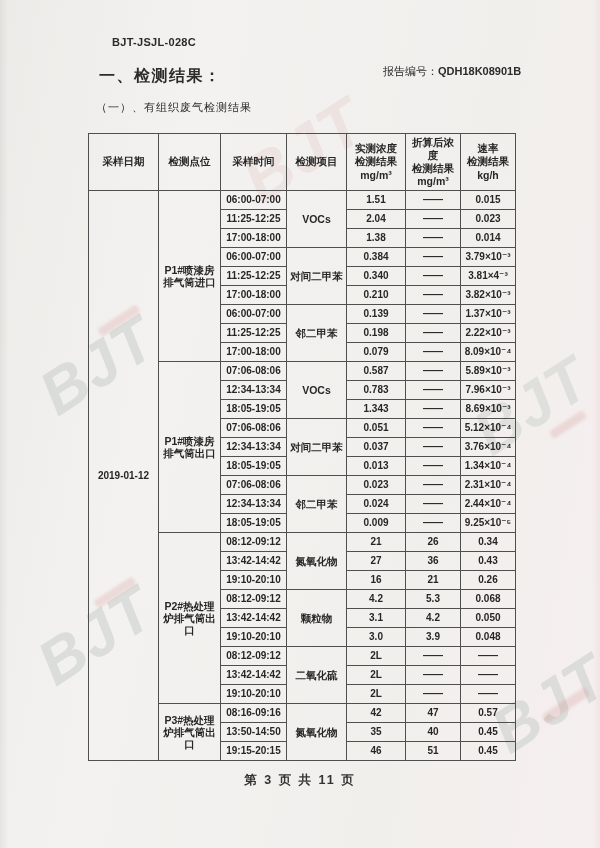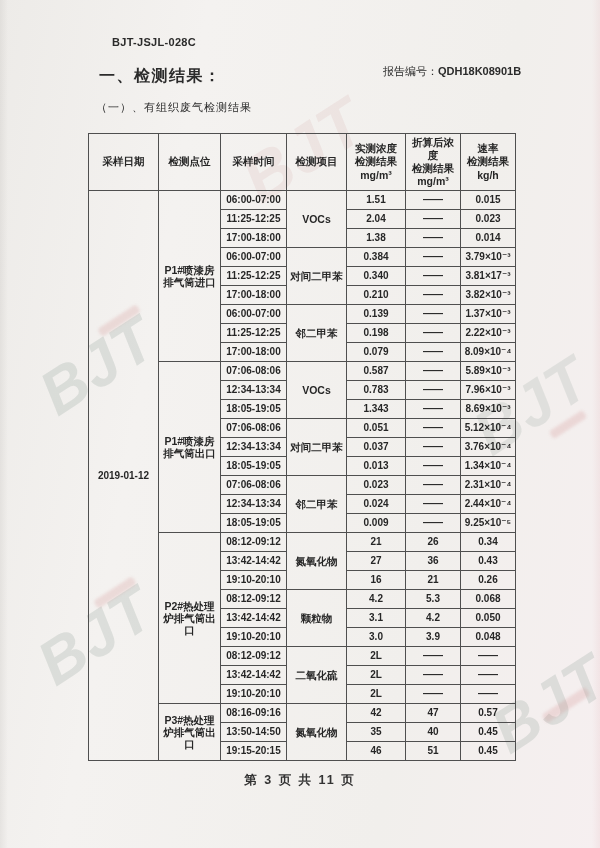--- a/index.html
+++ b/index.html
@@ -129,21 +129,21 @@
         <td>06:00-07:00</td>
         <td rowspan="3" class="wrap">对间二甲苯</td>
         <td>0.384</td>
         <td>——</td>
         <td>3.79×10⁻³</td>
       </tr>
       <tr>
         <td>11:25-12:25</td>
         <td>0.340</td>
         <td>——</td>
-        <td>3.81×17⁻³</td>
+        <td>3.81×4⁻³</td>
       </tr>
       <tr>
         <td>17:00-18:00</td>
         <td>0.210</td>
         <td>——</td>
         <td>3.82×10⁻³</td>
       </tr>
       <tr>
         <td>06:00-07:00</td>
         <td rowspan="3" class="wrap">邻二甲苯</td>

